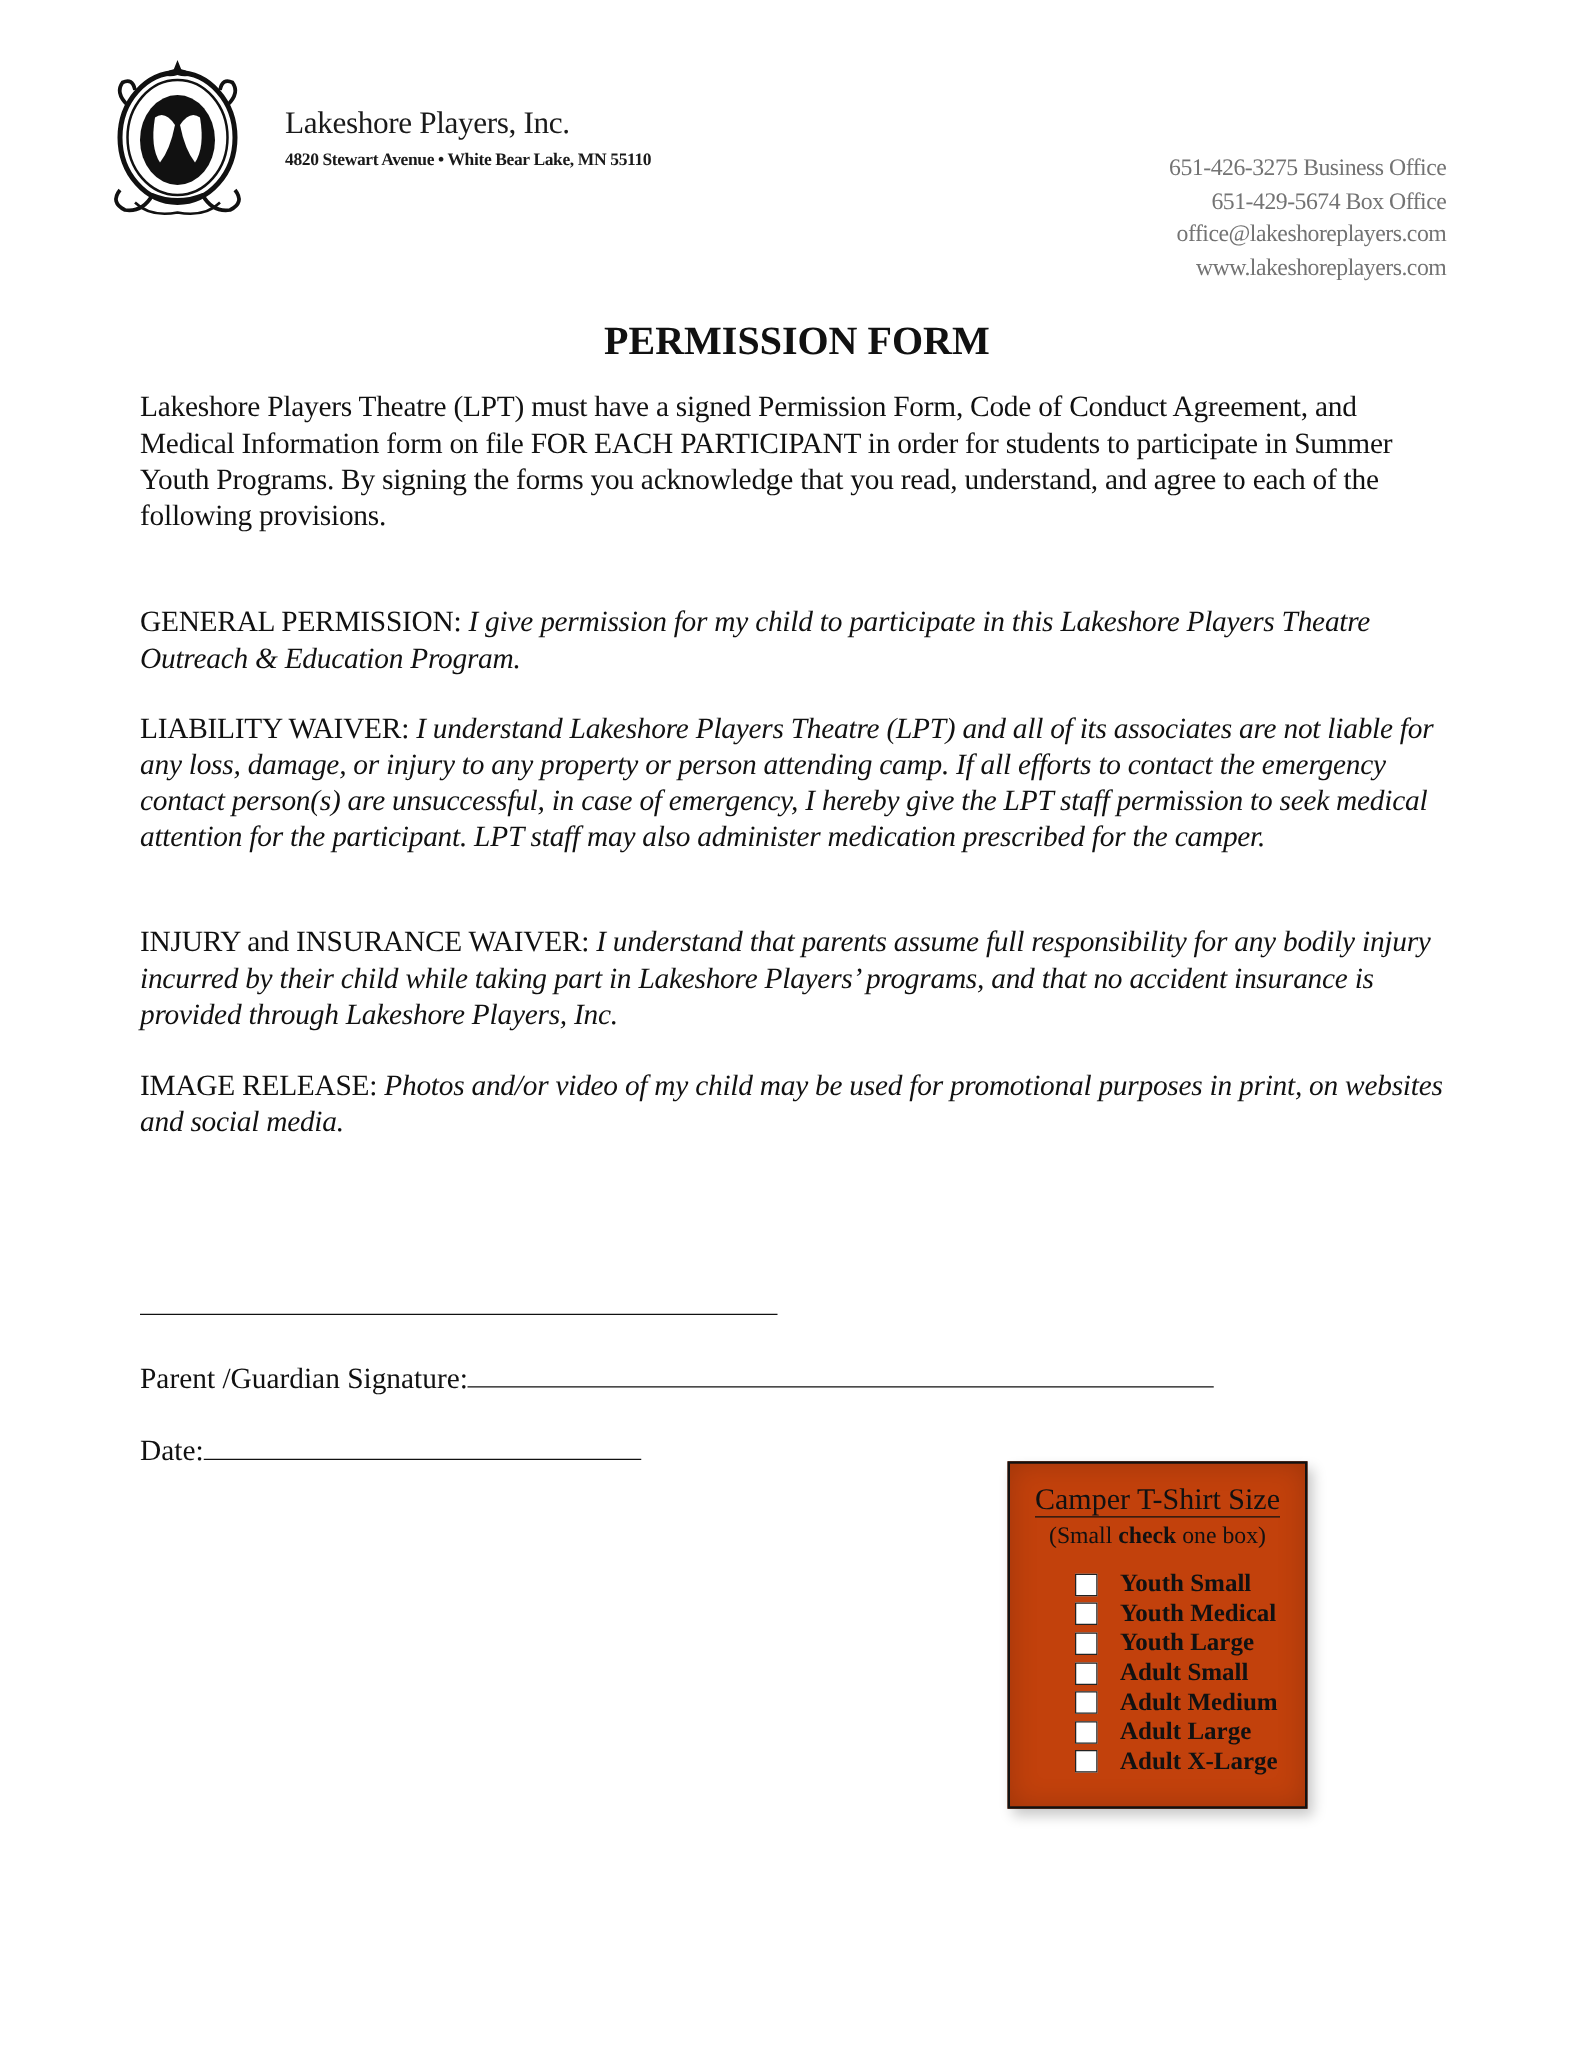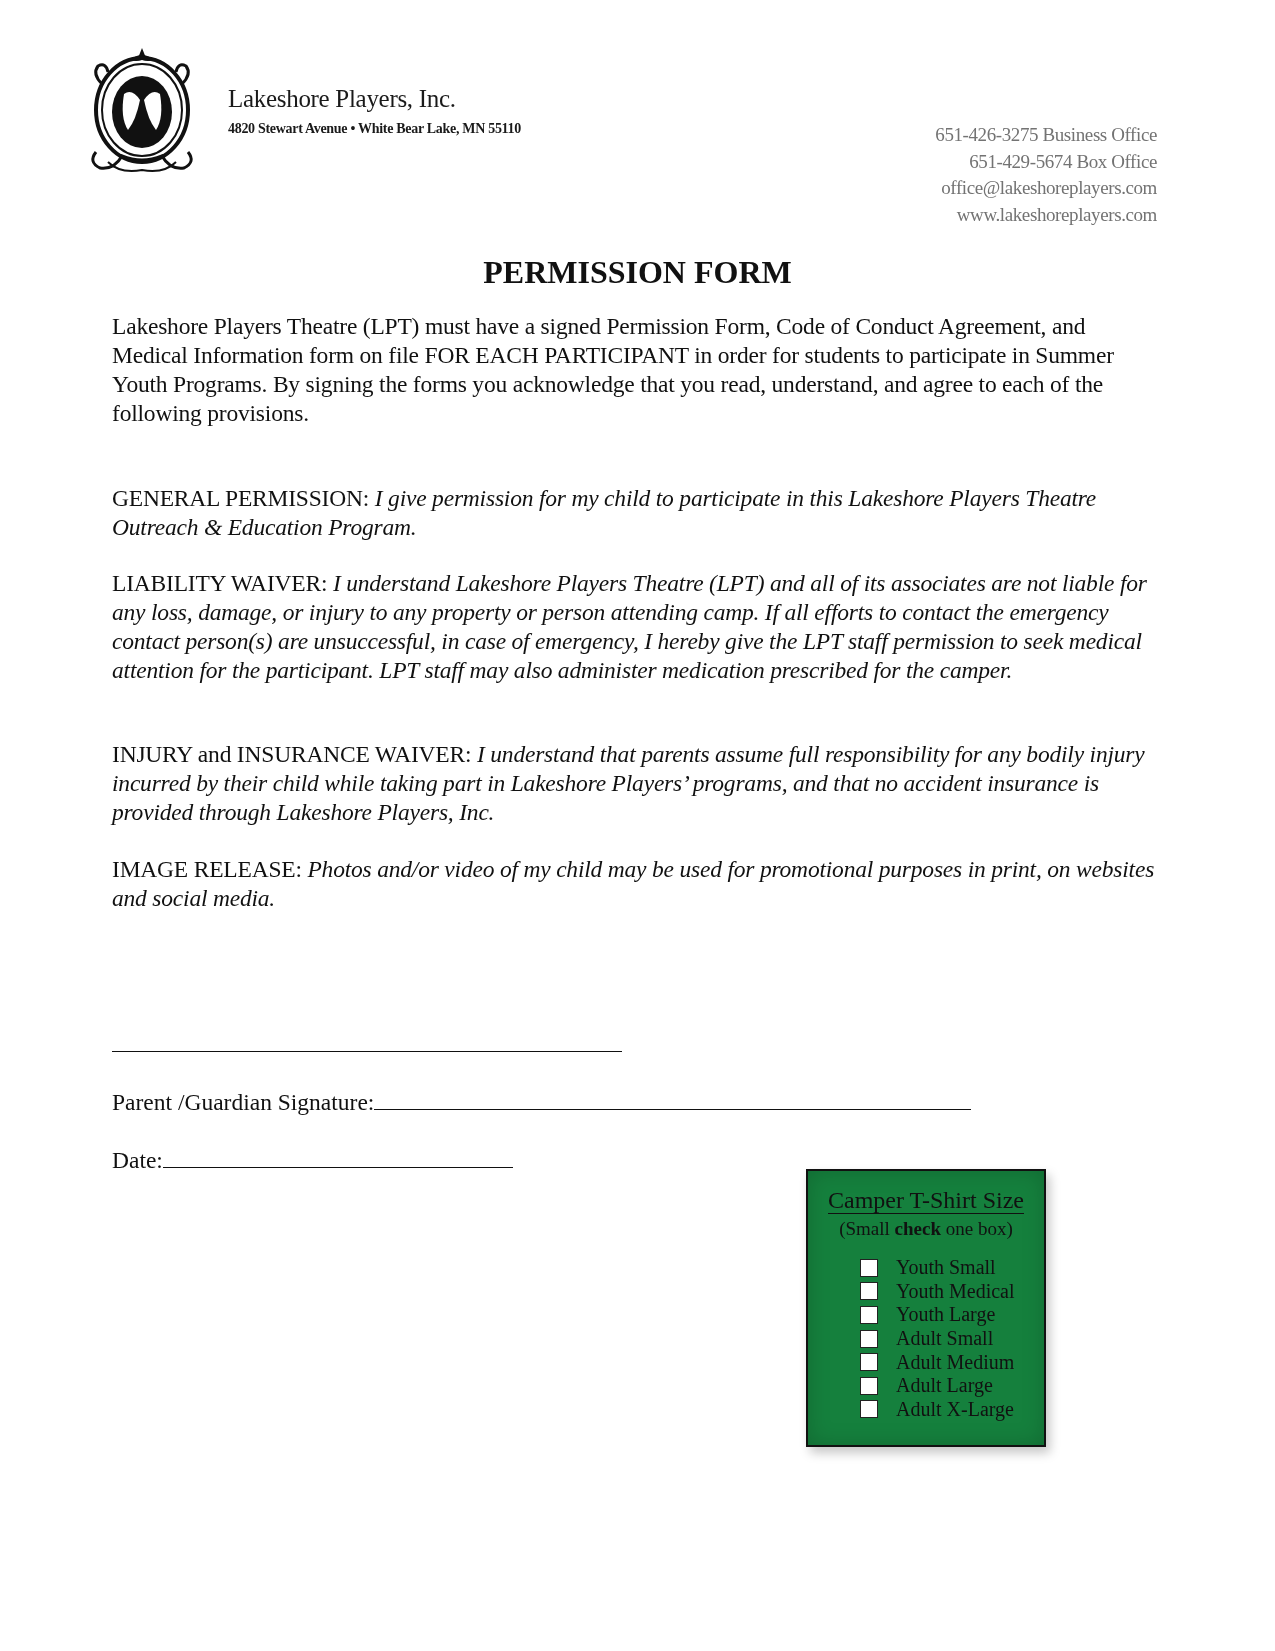--- a/index.html
+++ b/index.html
@@ -32,27 +32,27 @@
     .sign-1 { top: 1029px; }
     .sign-2 { top: 1087px; }
     .sign-3 { top: 1145px; }
     .blank { display: inline-block; border-bottom: 1.5px solid #111; height: 22px; vertical-align: baseline; }
 
     
     .tshirt {
       left: 806px; top: 1169px; width: 240px; height: 278px;
       border: 2px solid #111; box-sizing: border-box;
       box-shadow: inset 0 0 22px rgba(0,0,0,0.18), 4px 6px 10px rgba(0,0,0,0.22);
-      background: #15803d;
+      background: #c2410c;
     }
     .ts-title { position: absolute; left: 0; width: 100%; top: 16px; text-align: center; font-size: 24px; }
     .ts-title span { border-bottom: 1.5px solid #111; }
     .ts-sub { position: absolute; left: 0; width: 100%; top: 47px; text-align: center; font-size: 19px; }
     .ts-list { position: absolute; left: 52px; top: 85px; }
-    .ts-item { display: flex; align-items: center; height: 23.6px; font-size: 20px; }
+    .ts-item { display: flex; align-items: center; height: 23.6px; font-size: 20px; font-weight: bold; }
     .cb { width: 18px; height: 18px; border: 1.5px solid #222; box-sizing: border-box; margin-right: 18px; background: #fff; cursor: pointer; }
   </style>
 </head>
 <body>
 
 <div class="abs logo">
   <svg width="128" height="134" viewBox="0 0 128 134">
     <path d="M64 4 L60 14 L64 12 L68 14 Z" fill="#111"></path>
     <path d="M52 16 Q64 6 76 16 Q70 18 64 16 Q58 18 52 16Z" fill="#111"></path>
     <ellipse cx="64" cy="66" rx="46" ry="52" fill="none" stroke="#111" stroke-width="4"></ellipse>

